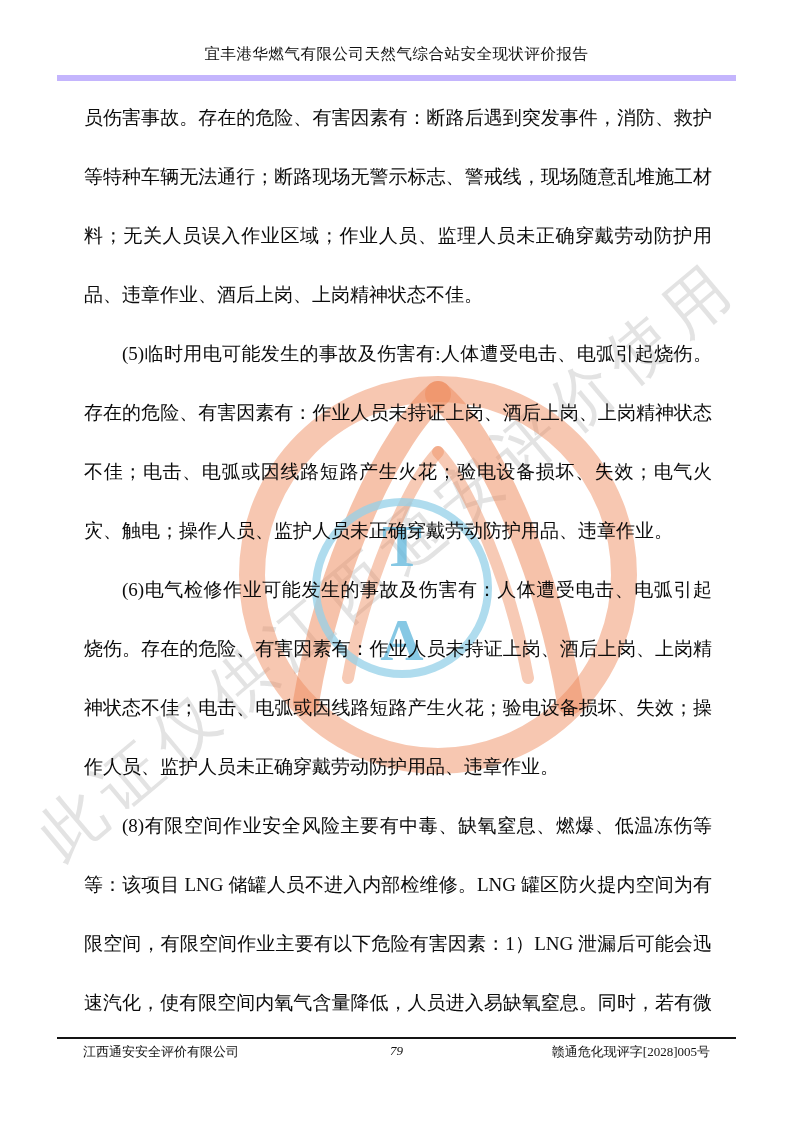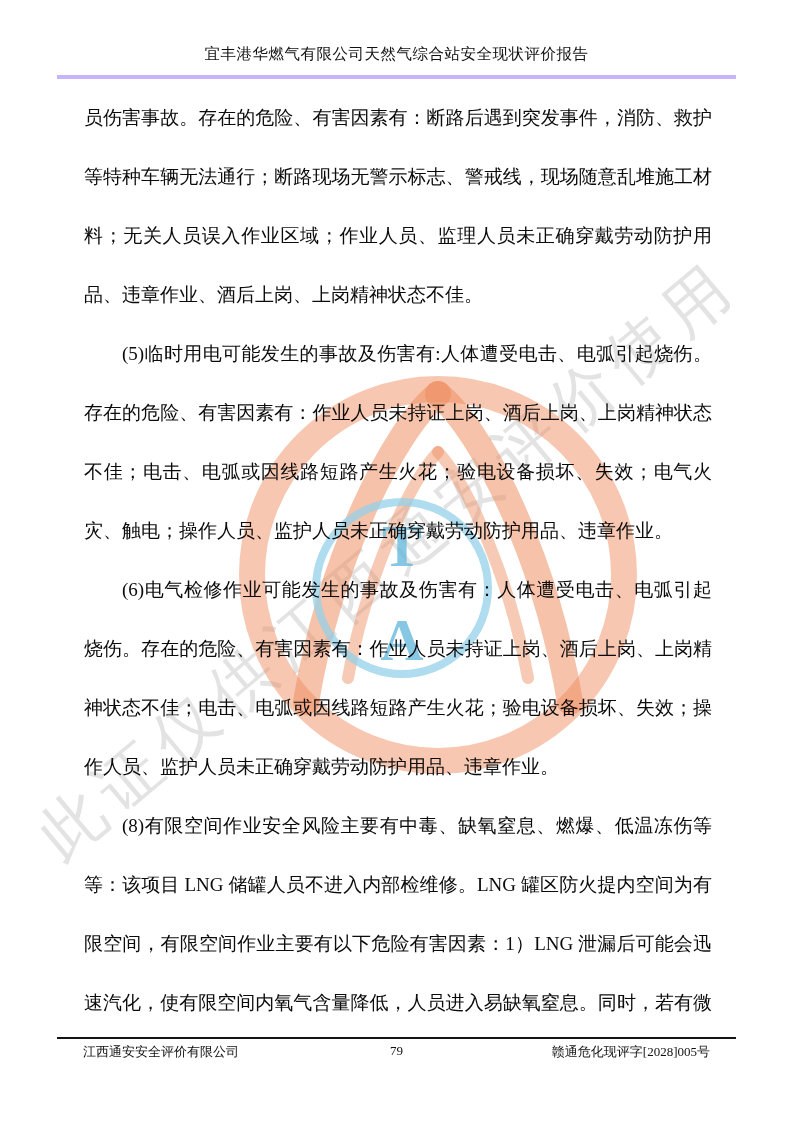--- a/index.html
+++ b/index.html
@@ -9,21 +9,21 @@
     margin:0 auto;
     background:#ffffff;
     overflow:hidden;
     font-family:"Liberation Serif","DejaVu Serif",serif;
     color:#0a0a0a;
   }
   
   .header{
     position:absolute;left:57px;right:57px;top:44px;
     text-align:center;
-    border-bottom:4px solid #c4b5fd;
+    border-bottom:6px solid #c4b5fd;
     padding-bottom:10px;
     z-index:3;
   }
   .header .title{
     font-size:15.5px;
     letter-spacing:.5px;
     color:#111;
     white-space:nowrap;
   }
   
@@ -46,21 +46,21 @@
   .footer{
     position:absolute;left:57px;right:57px;top:1037px;
     border-top:2px solid #141414;
     z-index:3;
   }
   .footer-row{
     display:flex;justify-content:space-between;align-items:flex-start;
     padding:4px 26px 0 26px;
     font-size:13px;color:#111;
   }
-  .footer-center{position:absolute;left:0;right:0;top:4px;text-align:center;font-size:13px;color:#111;}
+  .footer-center{position:absolute;left:0;right:0;top:4px;text-align:center;font-size:13px;color:#111;font-style:italic;}
   
   .wm-diagonal{
     position:absolute;left:48px;top:802px;width:1100px;
     transform:rotate(-40deg);
     transform-origin:0 50%;
     font-size:64px;letter-spacing:10px;
     color:rgba(185,185,185,0.40);
     white-space:nowrap;
     z-index:0;
   }

